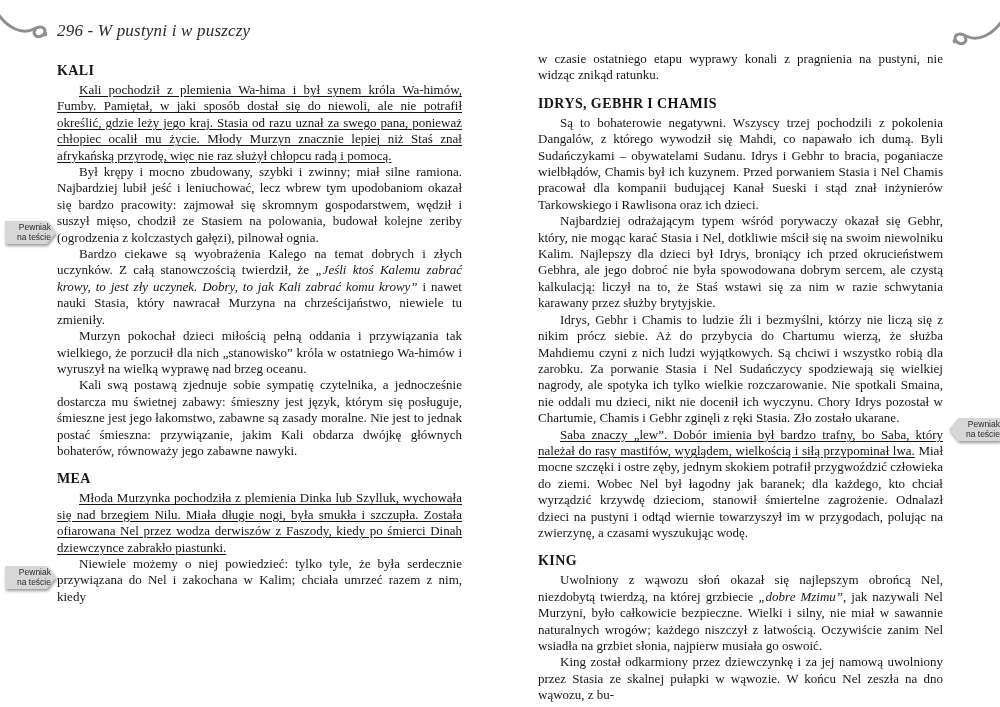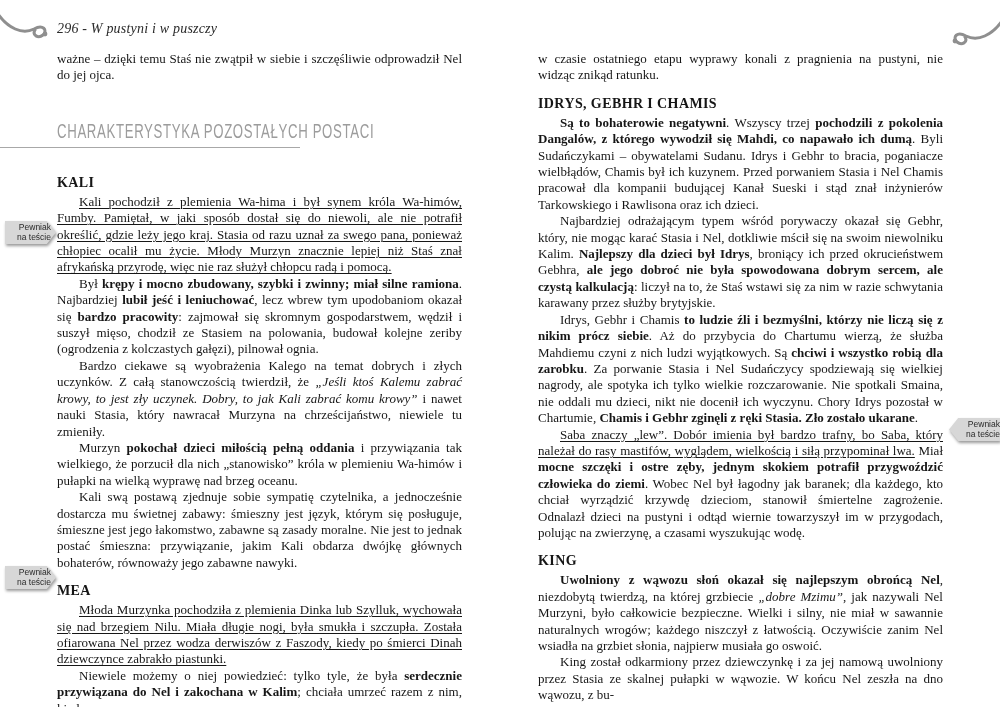--- a/index.html
+++ b/index.html
@@ -7,29 +7,29 @@
     width:1000px;height:707px;position:relative;overflow:hidden;
     background:#ffffff;color:#161616;
     font-family:"Liberation Serif", serif;
     --banner-gray:#9c9c9c; --badge-bg:#d7d7d7; --ornament:#8f8f8f;
   }
   .page{position:absolute;top:0;width:405px;height:707px;}
   .page-left{left:57px;}
   .page-right{left:538px;}
   .running-head{
     position:absolute;top:21px;left:0;width:100%;
-    font-style:italic;font-size:14px;color:#2a2a2a;letter-spacing:.2px;
+    font-style:italic;font-size:17px;color:#2a2a2a;letter-spacing:.2px;
   }
   .rh-left{text-align:left;}
   .rh-right{text-align:right;}
   .page-body{padding-top:51px;}
   .para{margin:0;font-size:13px;line-height:16.4px;text-align:justify;hyphens:auto;}
   .para.indent{text-indent:22px;}
   .para span{ }
-  span.b{font-weight:bold;}
+  span.b{font-weight:normal;}
   span.i{font-style:italic;}
   span.u{text-decoration:underline;text-underline-offset:2px;text-decoration-thickness:1px;}
   .sec-heading{
     margin:11px 0 3px 0;font-size:14px;line-height:17px;
     font-weight:bold;letter-spacing:.4px;
   }
   .banner-wrap{margin-top:36px;margin-bottom:26px;}
   .banner-text{
     font-family:"Liberation Sans", sans-serif;
     font-size:20px;line-height:22px;color:var(--banner-gray);
@@ -61,30 +61,25 @@
   <circle cx="47" cy="28" r="2.4" fill="currentColor"></circle>
 </svg>
 <svg class="orn orn-right" width="54" height="40" viewBox="0 0 54 40" aria-hidden="true">
   <path d="M0 8 C 10 22, 24 29, 36 23 C 45 18, 50 24, 45 29 C 40 33, 34 29, 37 24" fill="none" stroke="currentColor" stroke-width="3" stroke-linecap="round"></path>
   <circle cx="47" cy="28" r="2.4" fill="currentColor"></circle>
 </svg>
 
 <div class="page page-left">
   <div class="running-head rh-left">296 - W pustyni i w puszczy</div>
   <div class="page-body" id="left-blocks">
-      <p class="para"><span>ważne – dzięki temu Staś nie zwątpił w siebie i szczęśliwie odprowadził Nel do jej ojca.</span></p>
-      <div class="banner-wrap">
-        <div class="banner-text">CHARAKTERYSTYKA POZOSTAŁYCH POSTACI</div>
-        <div class="banner-rule"></div>
-      </div>
       <h3 class="sec-heading">KALI</h3>
       <p class="para indent"><span class="u">Kali pochodził z plemienia Wa-hima i był synem króla Wa-himów, Fumby. Pamiętał, w jaki sposób dostał się do niewoli, ale nie potrafił określić, gdzie leży jego kraj. Stasia od razu uznał za swego pana, ponieważ chłopiec ocalił mu życie. Młody Murzyn znacznie lepiej niż Staś znał afrykańską przyrodę, więc nie raz służył chłopcu radą i pomocą.</span></p>
       <p class="para indent"><span>Był </span><span class="b">krępy i mocno zbudowany, szybki i zwinny; miał silne ramiona</span><span>. Najbardziej </span><span class="b">lubił jeść i leniuchować</span><span>, lecz wbrew tym upodobaniom okazał się </span><span class="b">bardzo pracowity</span><span>: zajmował się skromnym gospodarstwem, wędził i suszył mięso, chodził ze Stasiem na polowania, budował kolejne zeriby (ogrodzenia z kolczastych gałęzi), pilnował ognia.</span></p>
       <p class="para indent"><span>Bardzo ciekawe są wyobrażenia Kalego na temat dobrych i złych uczynków. Z całą stanowczością twierdził, że </span><span class="i">„Jeśli ktoś Kalemu zabrać krowy, to jest zły uczynek. Dobry, to jak Kali zabrać komu krowy”</span><span> i nawet nauki Stasia, który nawracał Murzyna na chrześcijaństwo, niewiele tu zmieniły.</span></p>
-      <p class="para indent"><span>Murzyn </span><span class="b">pokochał dzieci miłością pełną oddania</span><span> i przywiązania tak wielkiego, że porzucił dla nich „stanowisko” króla w plemieniu Wa-himów i pułapki na wielką wyprawę nad brzeg oceanu.</span></p>
+      <p class="para indent"><span>Murzyn </span><span class="b">pokochał dzieci miłością pełną oddania</span><span> i przywiązania tak wielkiego, że porzucił dla nich „stanowisko” króla w ostatniego Wa-himów i wyruszył na wielką wyprawę nad brzeg oceanu.</span></p>
       <p class="para indent"><span>Kali swą postawą zjednuje sobie sympatię czytelnika, a jednocześnie dostarcza mu świetnej zabawy: śmieszny jest język, którym się posługuje, śmieszne jest jego łakomstwo, zabawne są zasady moralne. Nie jest to jednak postać śmieszna: przywiązanie, jakim Kali obdarza dwójkę głównych bohaterów, równoważy jego zabawne nawyki.</span></p>
       <h3 class="sec-heading">MEA</h3>
       <p class="para indent"><span class="u">Młoda Murzynka pochodziła z plemienia Dinka lub Szylluk, wychowała się nad brzegiem Nilu. Miała długie nogi, była smukła i szczupła. Została ofiarowana Nel przez wodza derwiszów z Faszody, kiedy po śmierci Dinah dziewczynce zabrakło piastunki.</span></p>
       <p class="para indent"><span>Niewiele możemy o niej powiedzieć: tylko tyle, że była </span><span class="b">serdecznie przywiązana do Nel i zakochana w Kalim</span><span>; chciała umrzeć razem z nim, kiedy</span></p>
     </div>
 </div>
 
 <div class="page page-right">
   <div class="page-body" id="right-blocks">
       <p class="para"><span>w czasie ostatniego etapu wyprawy konali z pragnienia na pustyni, nie widząc znikąd ratunku.</span></p>

